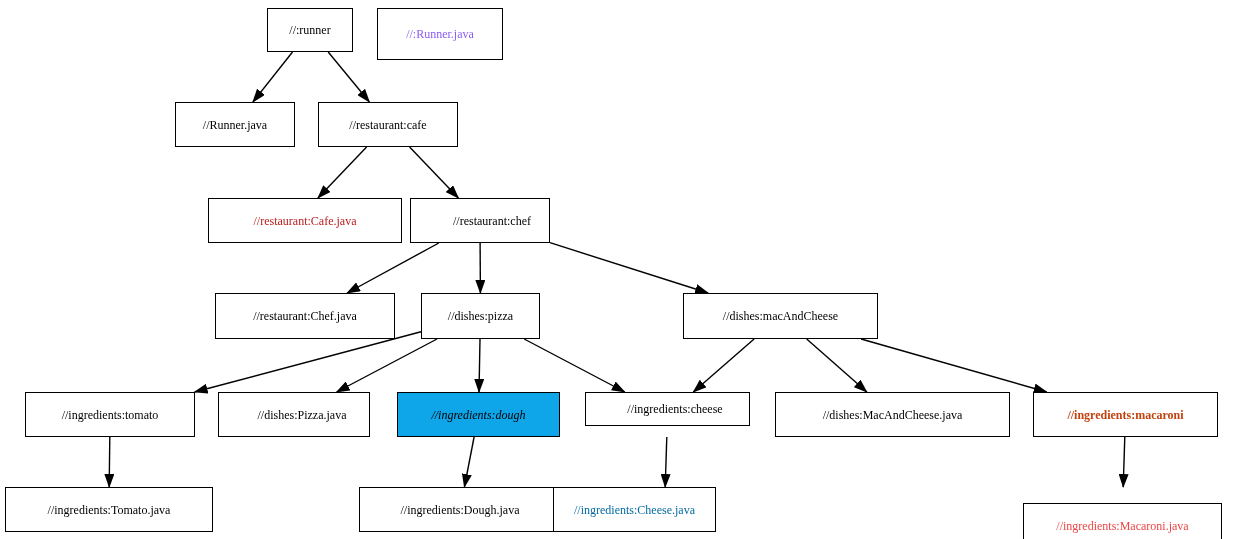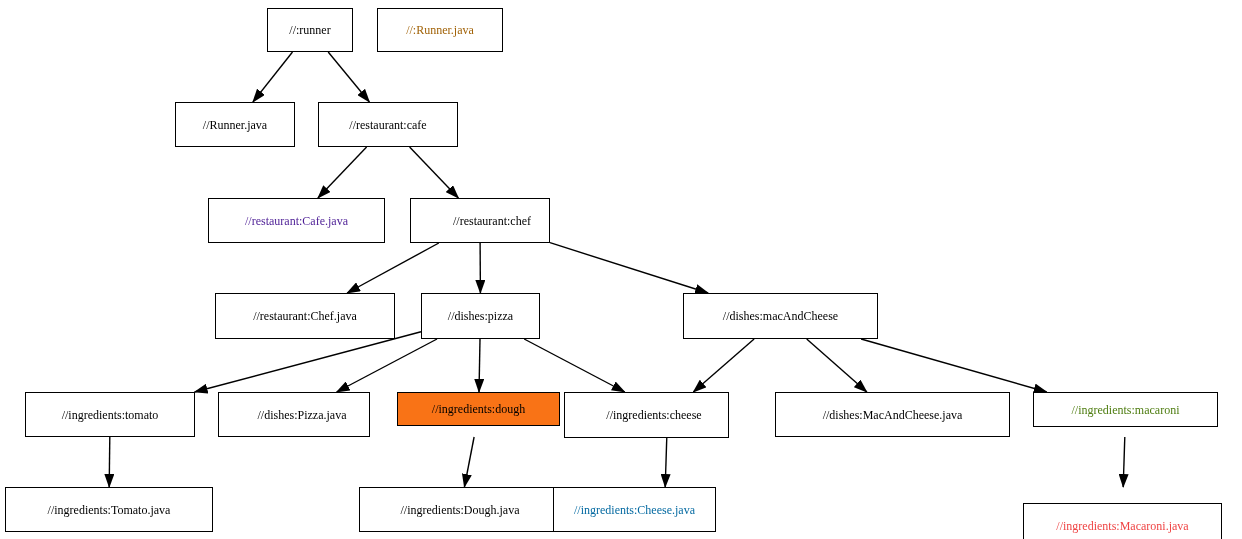--- a/index.html
+++ b/index.html
@@ -76,32 +76,32 @@
         <line x1="806.7" y1="339.0" x2="866.9" y2="392.0" class="edge-line" stroke="#000000" marker-end="url(#arrowhead)"></line>
         <line x1="861.1" y1="339.0" x2="1046.7" y2="392.0" class="edge-line" stroke="#000000" marker-end="url(#arrowhead)"></line>
         <line x1="109.8" y1="437.0" x2="109.2" y2="487.0" class="edge-line" stroke="#000000" marker-end="url(#arrowhead)"></line>
         <line x1="474.1" y1="437.0" x2="464.4" y2="487.0" class="edge-line" stroke="#000000" marker-end="url(#arrowhead)"></line>
         <line x1="666.8" y1="437.0" x2="665.2" y2="487.0" class="edge-line" stroke="#000000" marker-end="url(#arrowhead)"></line>
         <line x1="1124.8" y1="437.0" x2="1123.2" y2="487.0" class="edge-line" stroke="#000000" marker-end="url(#arrowhead)"></line>
       </g>
   </svg>
   <div id="node-layer">
       <div class="node" style="left: 267px; top: 8px; width: 86px; height: 44px; border-color: rgb(0, 0, 0); background: rgb(255, 255, 255); color: rgb(0, 0, 0);">//:runner</div>
-      <div class="node" style="left: 377px; top: 8px; width: 126px; height: 44px; border-color: rgb(0, 0, 0); background: rgb(255, 255, 255); color: #a16207;">//:Runner.java</div>
+      <div class="node" style="left: 377px; top: 8px; width: 126px; height: 52px; border-color: rgb(0, 0, 0); background: rgb(255, 255, 255); color: #8b5cf6;">//:Runner.java</div>
       <div class="node" style="left: 175px; top: 102px; width: 120px; height: 45px; border-color: rgb(0, 0, 0); background: rgb(255, 255, 255); color: rgb(0, 0, 0);">//Runner.java</div>
       <div class="node" style="left: 318px; top: 102px; width: 140px; height: 45px; border-color: rgb(0, 0, 0); background: rgb(255, 255, 255); color: rgb(0, 0, 0);">//restaurant:cafe</div>
-      <div class="node" style="left: 208px; top: 198px; width: 177px; height: 45px; border-color: rgb(0, 0, 0); background: rgb(255, 255, 255); color: #4c1d95;">//restaurant:Cafe.java</div>
+      <div class="node" style="left: 208px; top: 198px; width: 194px; height: 45px; border-color: rgb(0, 0, 0); background: rgb(255, 255, 255); color: #b91c1c;">//restaurant:Cafe.java</div>
       <div class="node" style="left: 410px; top: 198px; width: 140px; height: 45px; border-color: rgb(0, 0, 0); background: rgb(255, 255, 255); color: rgb(0, 0, 0); padding-left: 24px;">//restaurant:chef</div>
       <div class="node" style="left: 215px; top: 293px; width: 180px; height: 46px; border-color: rgb(0, 0, 0); background: rgb(255, 255, 255); color: rgb(0, 0, 0);">//restaurant:Chef.java</div>
       <div class="node" style="left: 421px; top: 293px; width: 119px; height: 46px; border-color: rgb(0, 0, 0); background: rgb(255, 255, 255); color: rgb(0, 0, 0);">//dishes:pizza</div>
       <div class="node" style="left: 683px; top: 293px; width: 195px; height: 46px; border-color: rgb(0, 0, 0); background: rgb(255, 255, 255); color: rgb(0, 0, 0);">//dishes:macAndCheese</div>
       <div class="node" style="left: 25px; top: 392px; width: 170px; height: 45px; border-color: rgb(0, 0, 0); background: rgb(255, 255, 255); color: rgb(0, 0, 0);">//ingredients:tomato</div>
       <div class="node" style="left: 218px; top: 392px; width: 152px; height: 45px; border-color: rgb(0, 0, 0); background: rgb(255, 255, 255); color: rgb(0, 0, 0); padding-left: 16px;">//dishes:Pizza.java</div>
-      <div class="node" style="left: 397px; top: 392px; width: 163px; height: 34px; border-color: rgb(0, 0, 0); background: #f97316; color: rgb(0, 0, 0);">//ingredients:dough</div>
-      <div class="node" style="left: 564px; top: 392px; width: 165px; height: 46px; border-color: rgb(0, 0, 0); background: rgb(255, 255, 255); color: rgb(0, 0, 0); padding-left: 15px;">//ingredients:cheese</div>
+      <div class="node" style="left: 397px; top: 392px; width: 163px; height: 45px; border-color: rgb(0, 0, 0); background: #0ea5e9; color: rgb(0, 0, 0); font-style: italic;">//ingredients:dough</div>
+      <div class="node" style="left: 585px; top: 392px; width: 165px; height: 34px; border-color: rgb(0, 0, 0); background: rgb(255, 255, 255); color: rgb(0, 0, 0); padding-left: 15px;">//ingredients:cheese</div>
       <div class="node" style="left: 775px; top: 392px; width: 235px; height: 45px; border-color: rgb(0, 0, 0); background: rgb(255, 255, 255); color: rgb(0, 0, 0);">//dishes:MacAndCheese.java</div>
-      <div class="node" style="left: 1033px; top: 392px; width: 185px; height: 35px; border-color: rgb(0, 0, 0); background: rgb(255, 255, 255); color: #4d7c0f;">//ingredients:macaroni</div>
+      <div class="node" style="left: 1033px; top: 392px; width: 185px; height: 45px; border-color: rgb(0, 0, 0); background: rgb(255, 255, 255); color: #c2410c; font-weight: bold;">//ingredients:macaroni</div>
       <div class="node" style="left: 5px; top: 487px; width: 208px; height: 45px; border-color: rgb(0, 0, 0); background: rgb(255, 255, 255); color: rgb(0, 0, 0);">//ingredients:Tomato.java</div>
       <div class="node" style="left: 359px; top: 487px; width: 202px; height: 45px; border-color: rgb(0, 0, 0); background: rgb(255, 255, 255); color: rgb(0, 0, 0);">//ingredients:Dough.java</div>
       <div class="node" style="left: 553px; top: 487px; width: 163px; height: 45px; border-color: rgb(0, 0, 0); background: rgb(255, 255, 255); color: #0369a1;">//ingredients:Cheese.java</div>
       <div class="node" style="left: 1023px; top: 487px; width: 199px; height: 45px; border-color: rgb(0, 0, 0); background: rgb(255, 255, 255); color: #ef4444; margin-top: 16px;">//ingredients:Macaroni.java</div>
     </div>
 </div>
 
 </body></html>

